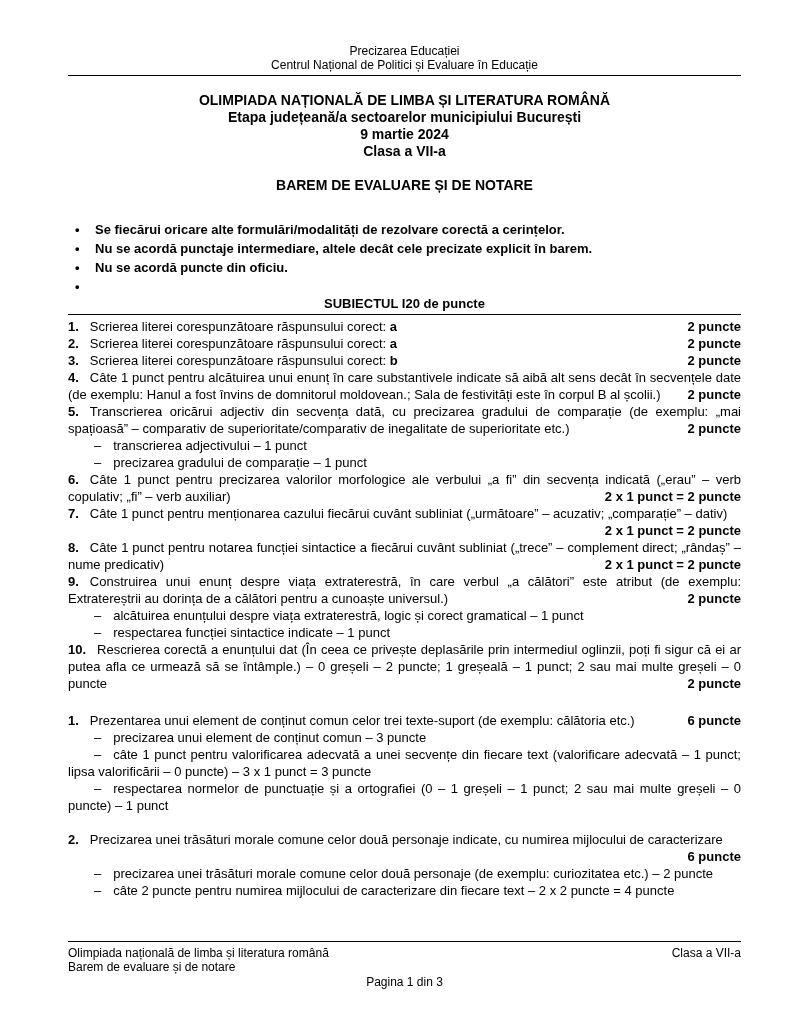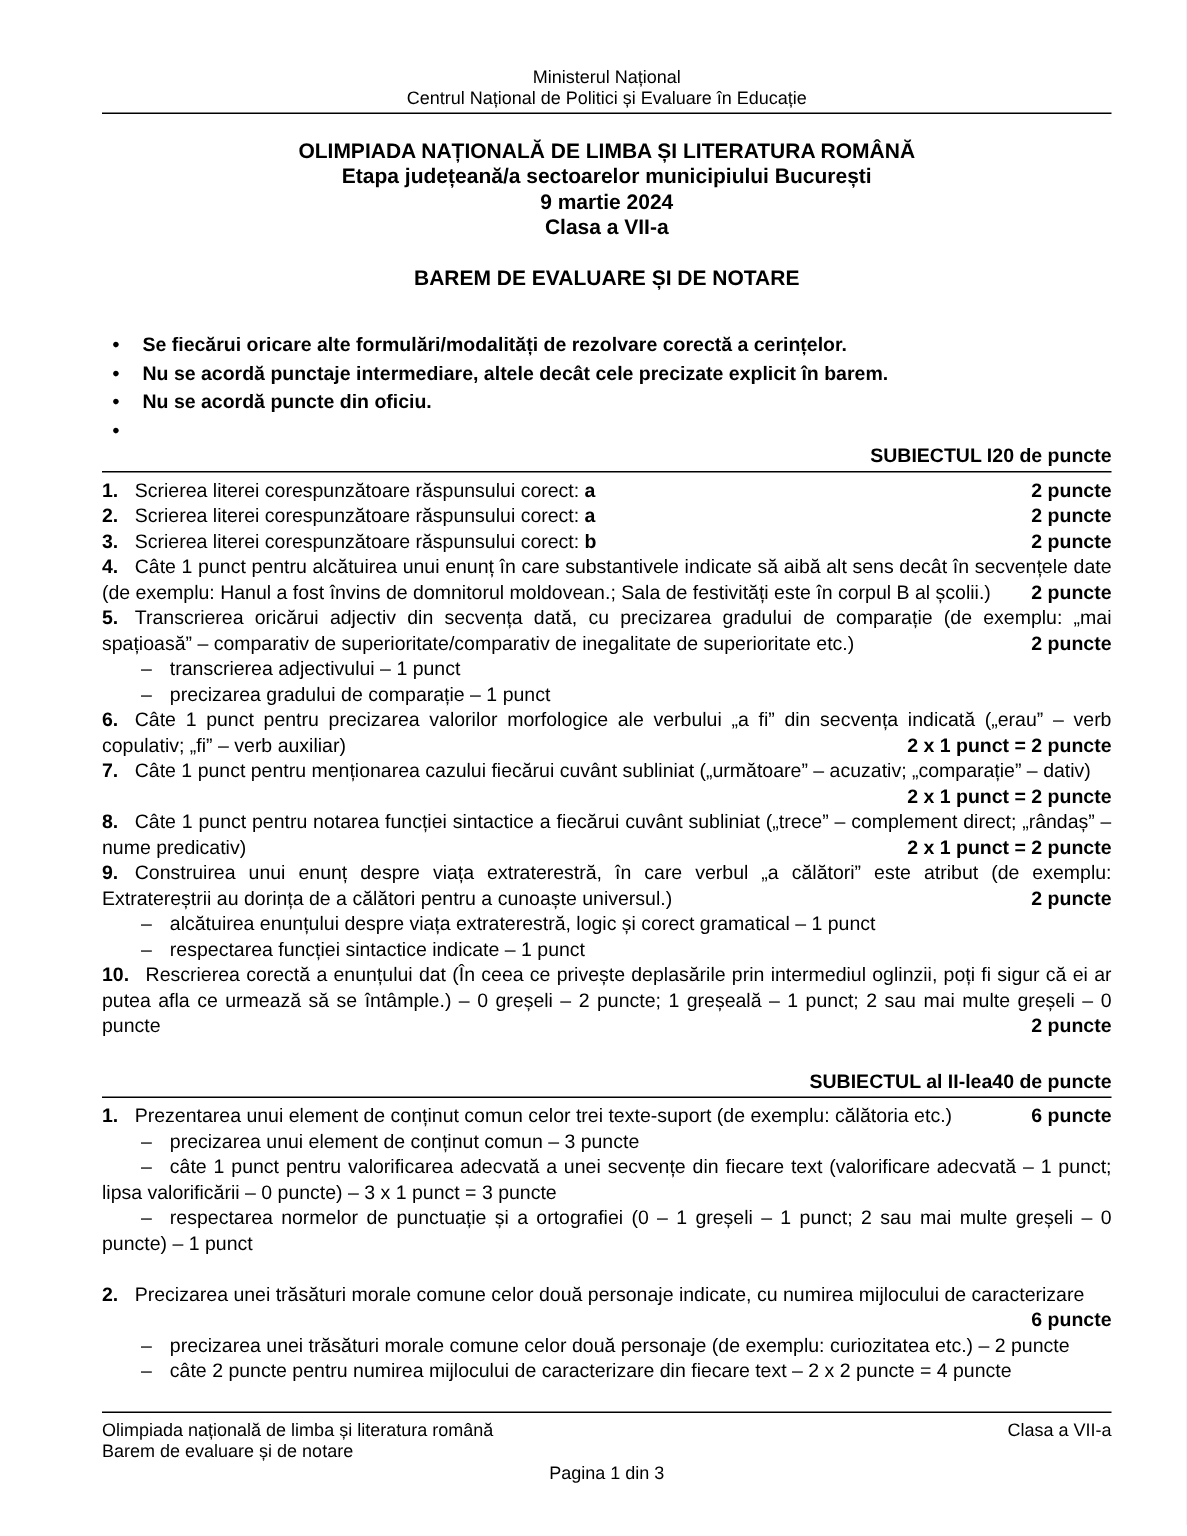--- a/index.html
+++ b/index.html
@@ -11,21 +11,21 @@
   }
   .doc-header { text-align:center; font-size:12px; line-height:14px; }
   .header-rule { border-bottom:1px solid #000; margin-top:3px; }
   .title-block { text-align:center; font-weight:bold; font-size:14px; line-height:17px; margin-top:16px; }
   .barem { margin-top:17px; }
   .bullets { list-style:none; margin-top:26px; font-weight:bold; font-size:13px; line-height:19px; }
   .bullets li { position:relative; padding-left:27px; }
   .bullets .bullet { position:absolute; left:7px; top:0; }
   .sections-wrap { margin-top:18px; font-size:13px; line-height:17px; }
   .section + .section { margin-top:20px; }
-  .sec-head { display:flex; justify-content:flex-end; font-weight:bold;
+  .sec-head { display:flex; justify-content:center; font-weight:bold;
               border-bottom:1.5px solid #000; padding-bottom:2px; margin-bottom:3px; }
   .item { text-align:justify; overflow:hidden; }
   .item.gap-before { margin-top:17px; }
   .num { font-weight:bold; margin-right:11px; }
   .pts { float:right; font-weight:bold; padding-left:10px; }
   .b { font-weight:bold; }
   .i { }
   .subitem { text-align:justify; }
   .ind { display:inline-block; width:26px; }
   .gap { display:inline-block; width:12px; }
@@ -33,21 +33,21 @@
   .footer-rule { border-bottom:1px solid #000; margin-bottom:4px; }
   .footer-row { display:flex; justify-content:space-between; align-items:flex-start; }
   .footer-page { text-align:center; margin-top:1px; }
 </style>
 </head>
 <body>
 
 <div class="page">
 
   <div class="doc-header">
-    <div>Ministerul Național</div>
+    <div>Precizarea Educației</div>
     <div>Centrul Național de Politici și Evaluare în Educație</div>
   </div>
   <div class="header-rule"></div>
 
   <div class="title-block">
     <div>OLIMPIADA NAȚIONALĂ DE LIMBA ȘI LITERATURA ROMÂNĂ</div>
     <div>Etapa județeană/a sectoarelor municipiului București</div>
     <div>9 martie 2024</div>
     <div>Clasa a VII-a</div>
     <div class="barem">BAREM DE EVALUARE ȘI DE NOTARE</div>
@@ -75,24 +75,20 @@
         <div class="subitem"><span class="ind"></span><span>–</span><span class="gap"></span><span>precizarea gradului de comparație – 1 punct</span></div>
         <div class="item"><span class="num">6.</span><span>Câte 1 punct pentru precizarea valorilor morfologice ale verbului „a fi” din secvența indicată (</span><span class="i">„erau”</span><span> – </span><span class="i">verb copulativ</span><span>; </span><span class="i">„fi”</span><span> – </span><span class="i">verb auxiliar</span><span>)</span><span class="pts">2 x 1 punct = 2 puncte</span></div>
         <div class="item"><span class="num">7.</span><span>Câte 1 punct pentru menționarea cazului fiecărui cuvânt subliniat (</span><span class="i">„următoare”</span><span> – </span><span class="i">acuzativ</span><span>; </span><span class="i">„comparație”</span><span> – </span><span class="i">dativ</span><span>)</span><span class="pts">2 x 1 punct = 2 puncte</span></div>
         <div class="item"><span class="num">8.</span><span>Câte 1 punct pentru notarea funcției sintactice a fiecărui cuvânt subliniat (</span><span class="i">„trece”</span><span> – </span><span class="i">complement direct</span><span>; </span><span class="i">„rândaș”</span><span> – </span><span class="i">nume predicativ</span><span>)</span><span class="pts">2 x 1 punct = 2 puncte</span></div>
         <div class="item"><span class="num">9.</span><span>Construirea unui enunț despre viața extraterestră, în care verbul „a călători” este atribut (de exemplu: </span><span class="i">Extratereștrii au dorința de a călători pentru a cunoaște universul.</span><span>)</span><span class="pts">2 puncte</span></div>
         <div class="subitem"><span class="ind"></span><span>–</span><span class="gap"></span><span>alcătuirea enunțului despre viața extraterestră, logic și corect gramatical – 1 punct</span></div>
         <div class="subitem"><span class="ind"></span><span>–</span><span class="gap"></span><span>respectarea funcției sintactice indicate – 1 punct</span></div>
         <div class="item"><span class="num">10.</span><span>Rescrierea corectă a enunțului dat (</span><span class="i">În ceea ce privește deplasările prin intermediul oglinzii, poți fi sigur că ei ar putea afla ce urmează să se întâmple.</span><span>) – 0 greșeli – 2 puncte; 1 greșeală – 1 punct; 2 sau mai multe greșeli – 0 puncte</span><span class="pts">2 puncte</span></div>
       </div>
       <div class="section">
-        <div class="sec-head">
-          <span>SUBIECTUL al II-lea</span>
-          <span>40 de puncte</span>
-        </div>
         <div class="item"><span class="num">1.</span><span>Prezentarea unui element de conținut comun celor trei texte-suport (de exemplu: </span><span class="i">călătoria</span><span> etc.)</span><span class="pts">6 puncte</span></div>
         <div class="subitem"><span class="ind"></span><span>–</span><span class="gap"></span><span>precizarea unui element de conținut comun – 3 puncte</span></div>
         <div class="subitem"><span class="ind"></span><span>–</span><span class="gap"></span><span>câte 1 punct pentru valorificarea adecvată a unei secvențe din fiecare text (valorificare adecvată – 1 punct; lipsa valorificării – 0 puncte) – 3 x 1 punct = 3 puncte</span></div>
         <div class="subitem"><span class="ind"></span><span>–</span><span class="gap"></span><span>respectarea normelor de punctuație și a ortografiei (0 – 1 greșeli – 1 punct; 2 sau mai multe greșeli – 0 puncte) – 1 punct</span></div>
         <div class="item gap-before"><span class="num">2.</span><span>Precizarea unei trăsături morale comune celor două personaje indicate, cu numirea mijlocului de caracterizare</span><span class="pts">6 puncte</span></div>
         <div class="subitem"><span class="ind"></span><span>–</span><span class="gap"></span><span>precizarea unei trăsături morale comune celor două personaje (de exemplu: </span><span class="i">curiozitatea</span><span> etc.) – 2 puncte</span></div>
         <div class="subitem"><span class="ind"></span><span>–</span><span class="gap"></span><span>câte 2 puncte pentru numirea mijlocului de caracterizare din fiecare text – 2 x 2 puncte = 4 puncte</span></div>
       </div>
     </div>
 

